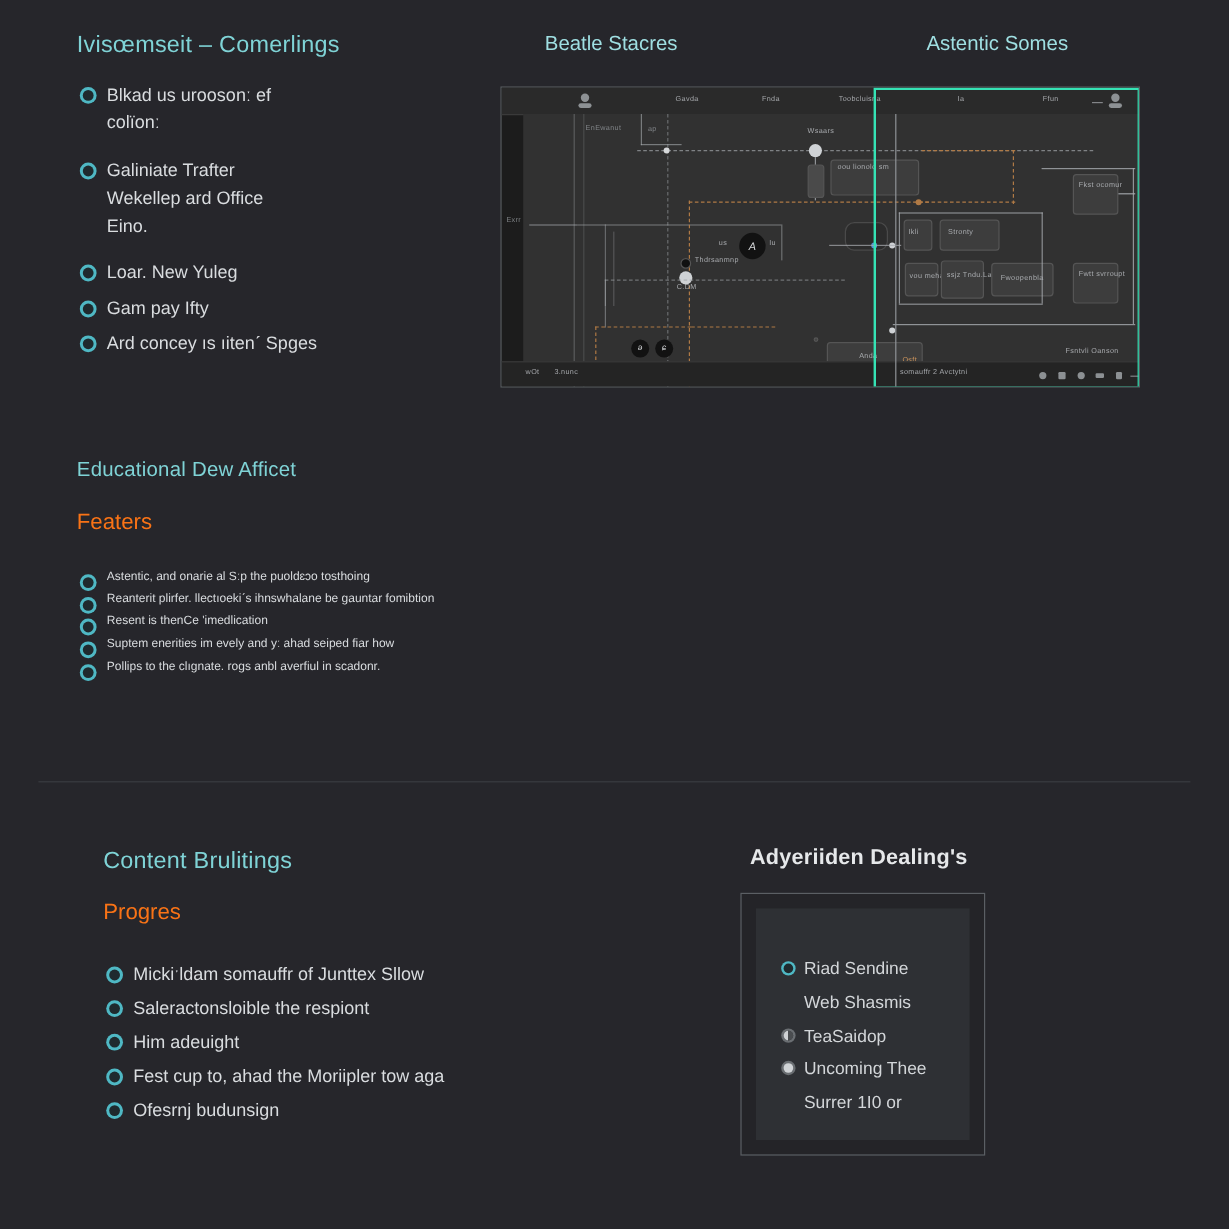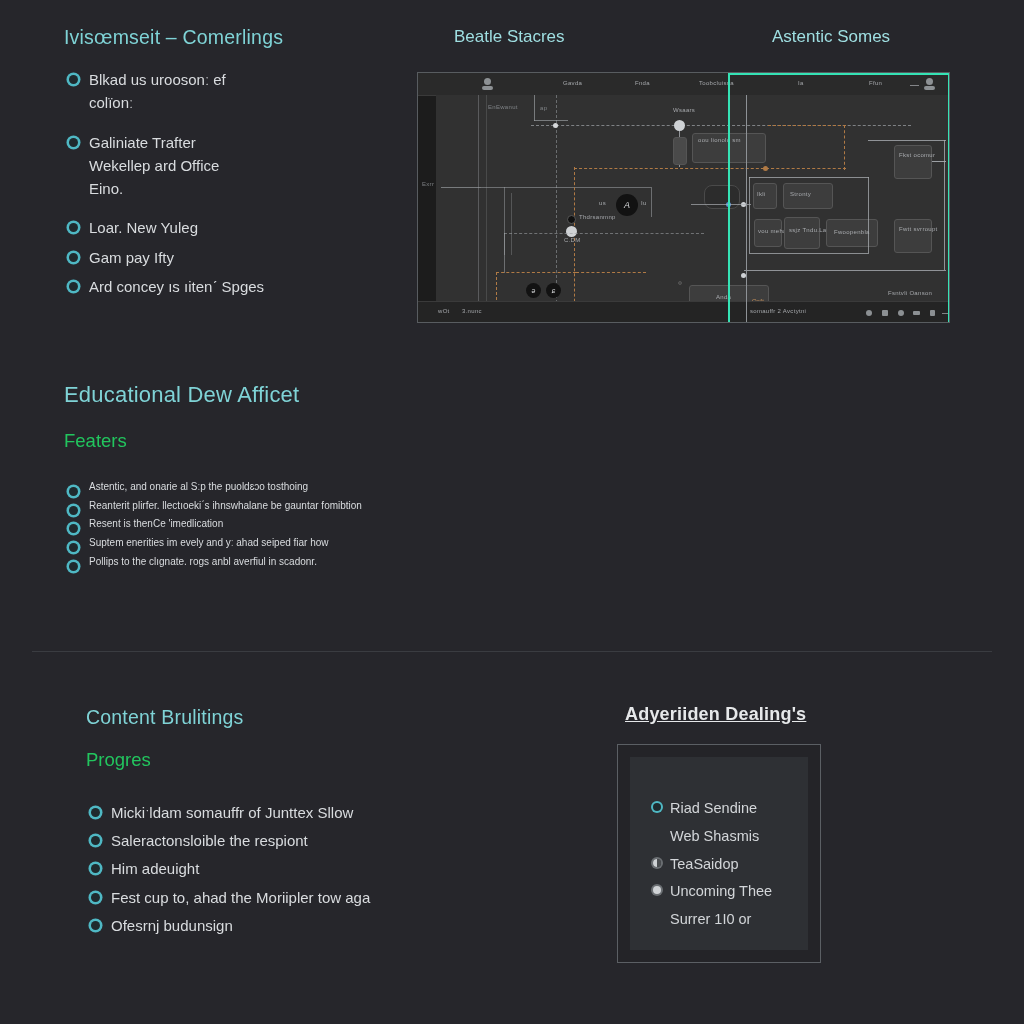--- a/index.html
+++ b/index.html
@@ -15,32 +15,31 @@
 
   
   .h-accent{
     color:#7fd3d6;
     font-size:19px;
     font-weight:400;
     letter-spacing:.2px;
     margin:0;
   }
   .h-sub-accent{
-    color:#22c55e;
+    color:#f97316;
     font-size:18px;
     font-weight:400;
     margin:0;
   }
   .h-white{
     color:#e6e8ea;
     font-size:18px;
     font-weight:700;
     margin:0;
     letter-spacing:.2px;
-    text-decoration:underline;
   }
   .h-panel{
     color:#9fdfe2;
     font-size:17px;
     font-weight:400;
     margin:0;
   }
 
   ul.bl{list-style:none;margin:0;padding:0;}
   ul.bl>li{
@@ -141,21 +140,21 @@
   #innerframe{
     position:absolute;left:0;top:0;width:311px;height:250px;
     border-right:1px solid #8e9296;
     border-bottom:1px solid #8e9296;
     box-sizing:border-box;
     pointer-events:none;
   }
 
   
   #mid{position:absolute;left:64px;top:382px;width:620px;}
-  #mid .h-accent{font-size:22px;}
+  #mid .h-accent{font-size:17px;}
   #mid .h-sub-accent{margin-top:22px;font-size:18.5px;}
   #mid ul.bl{margin-top:26px;}
   #mid ul.bl>li{font-size:10px;line-height:1.87;}
 
   
   #divider{
     position:absolute;left:32px;top:651px;width:960px;height:1px;
     background:#3a3c41;
   }
 

